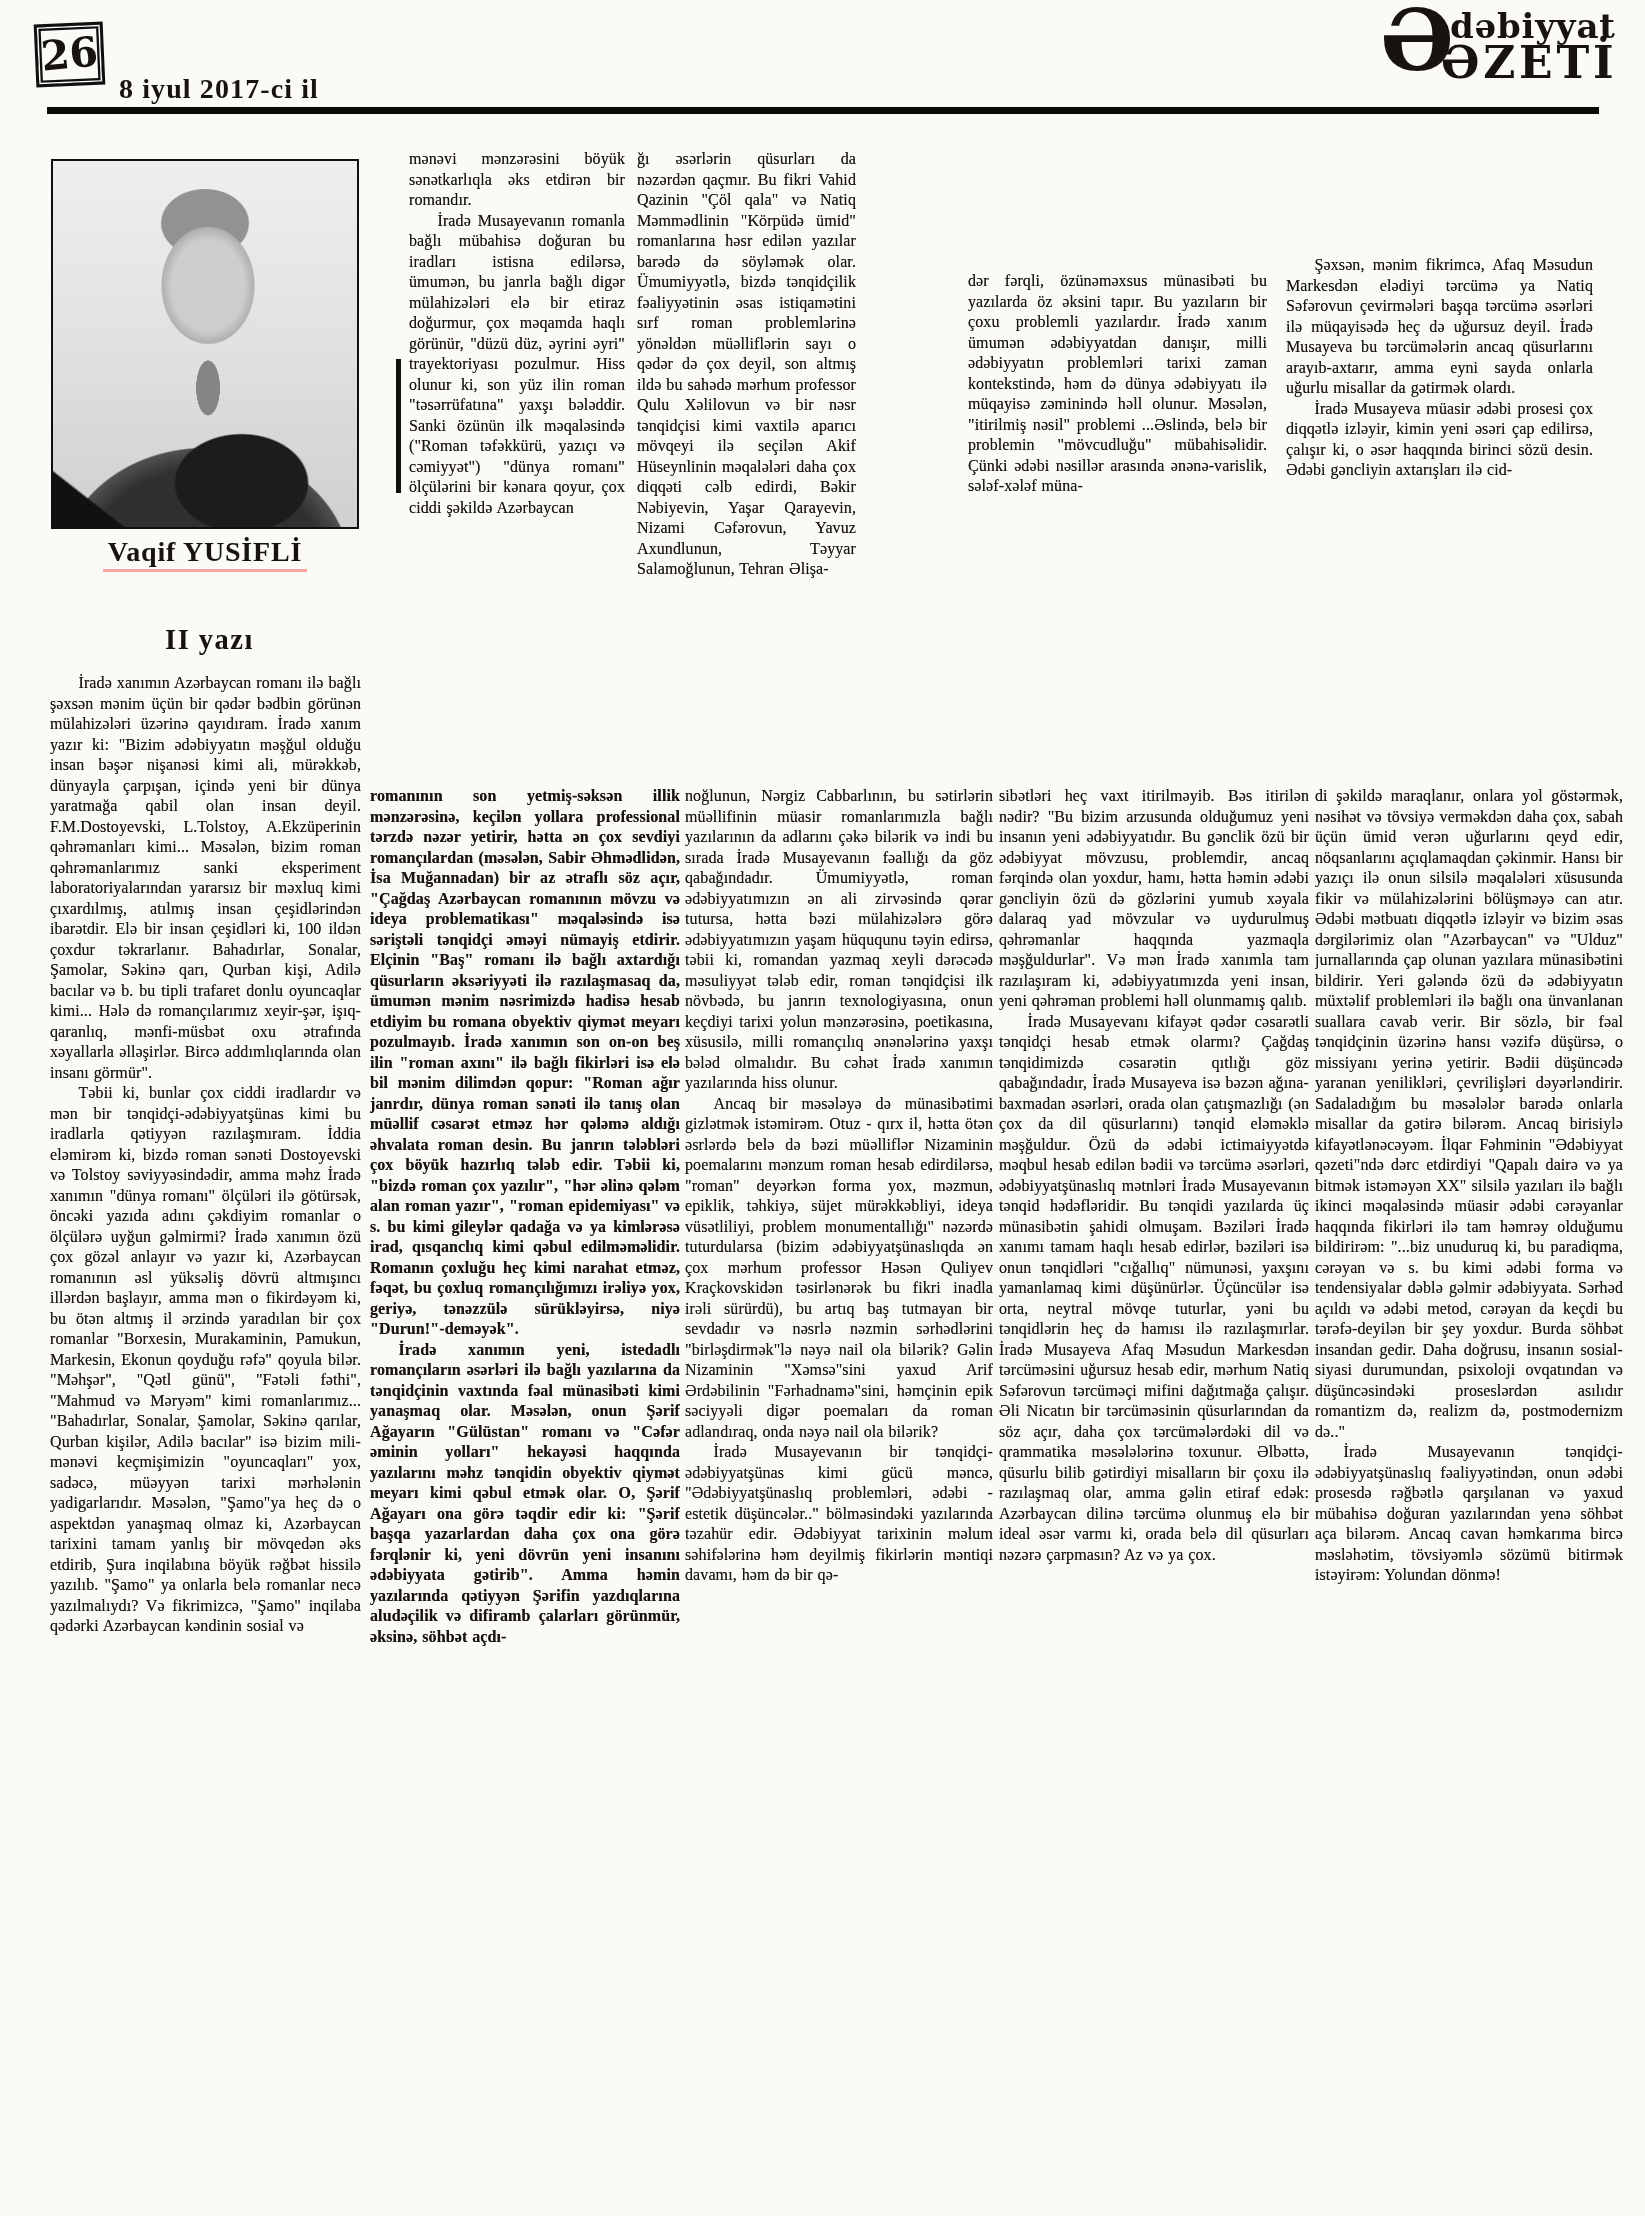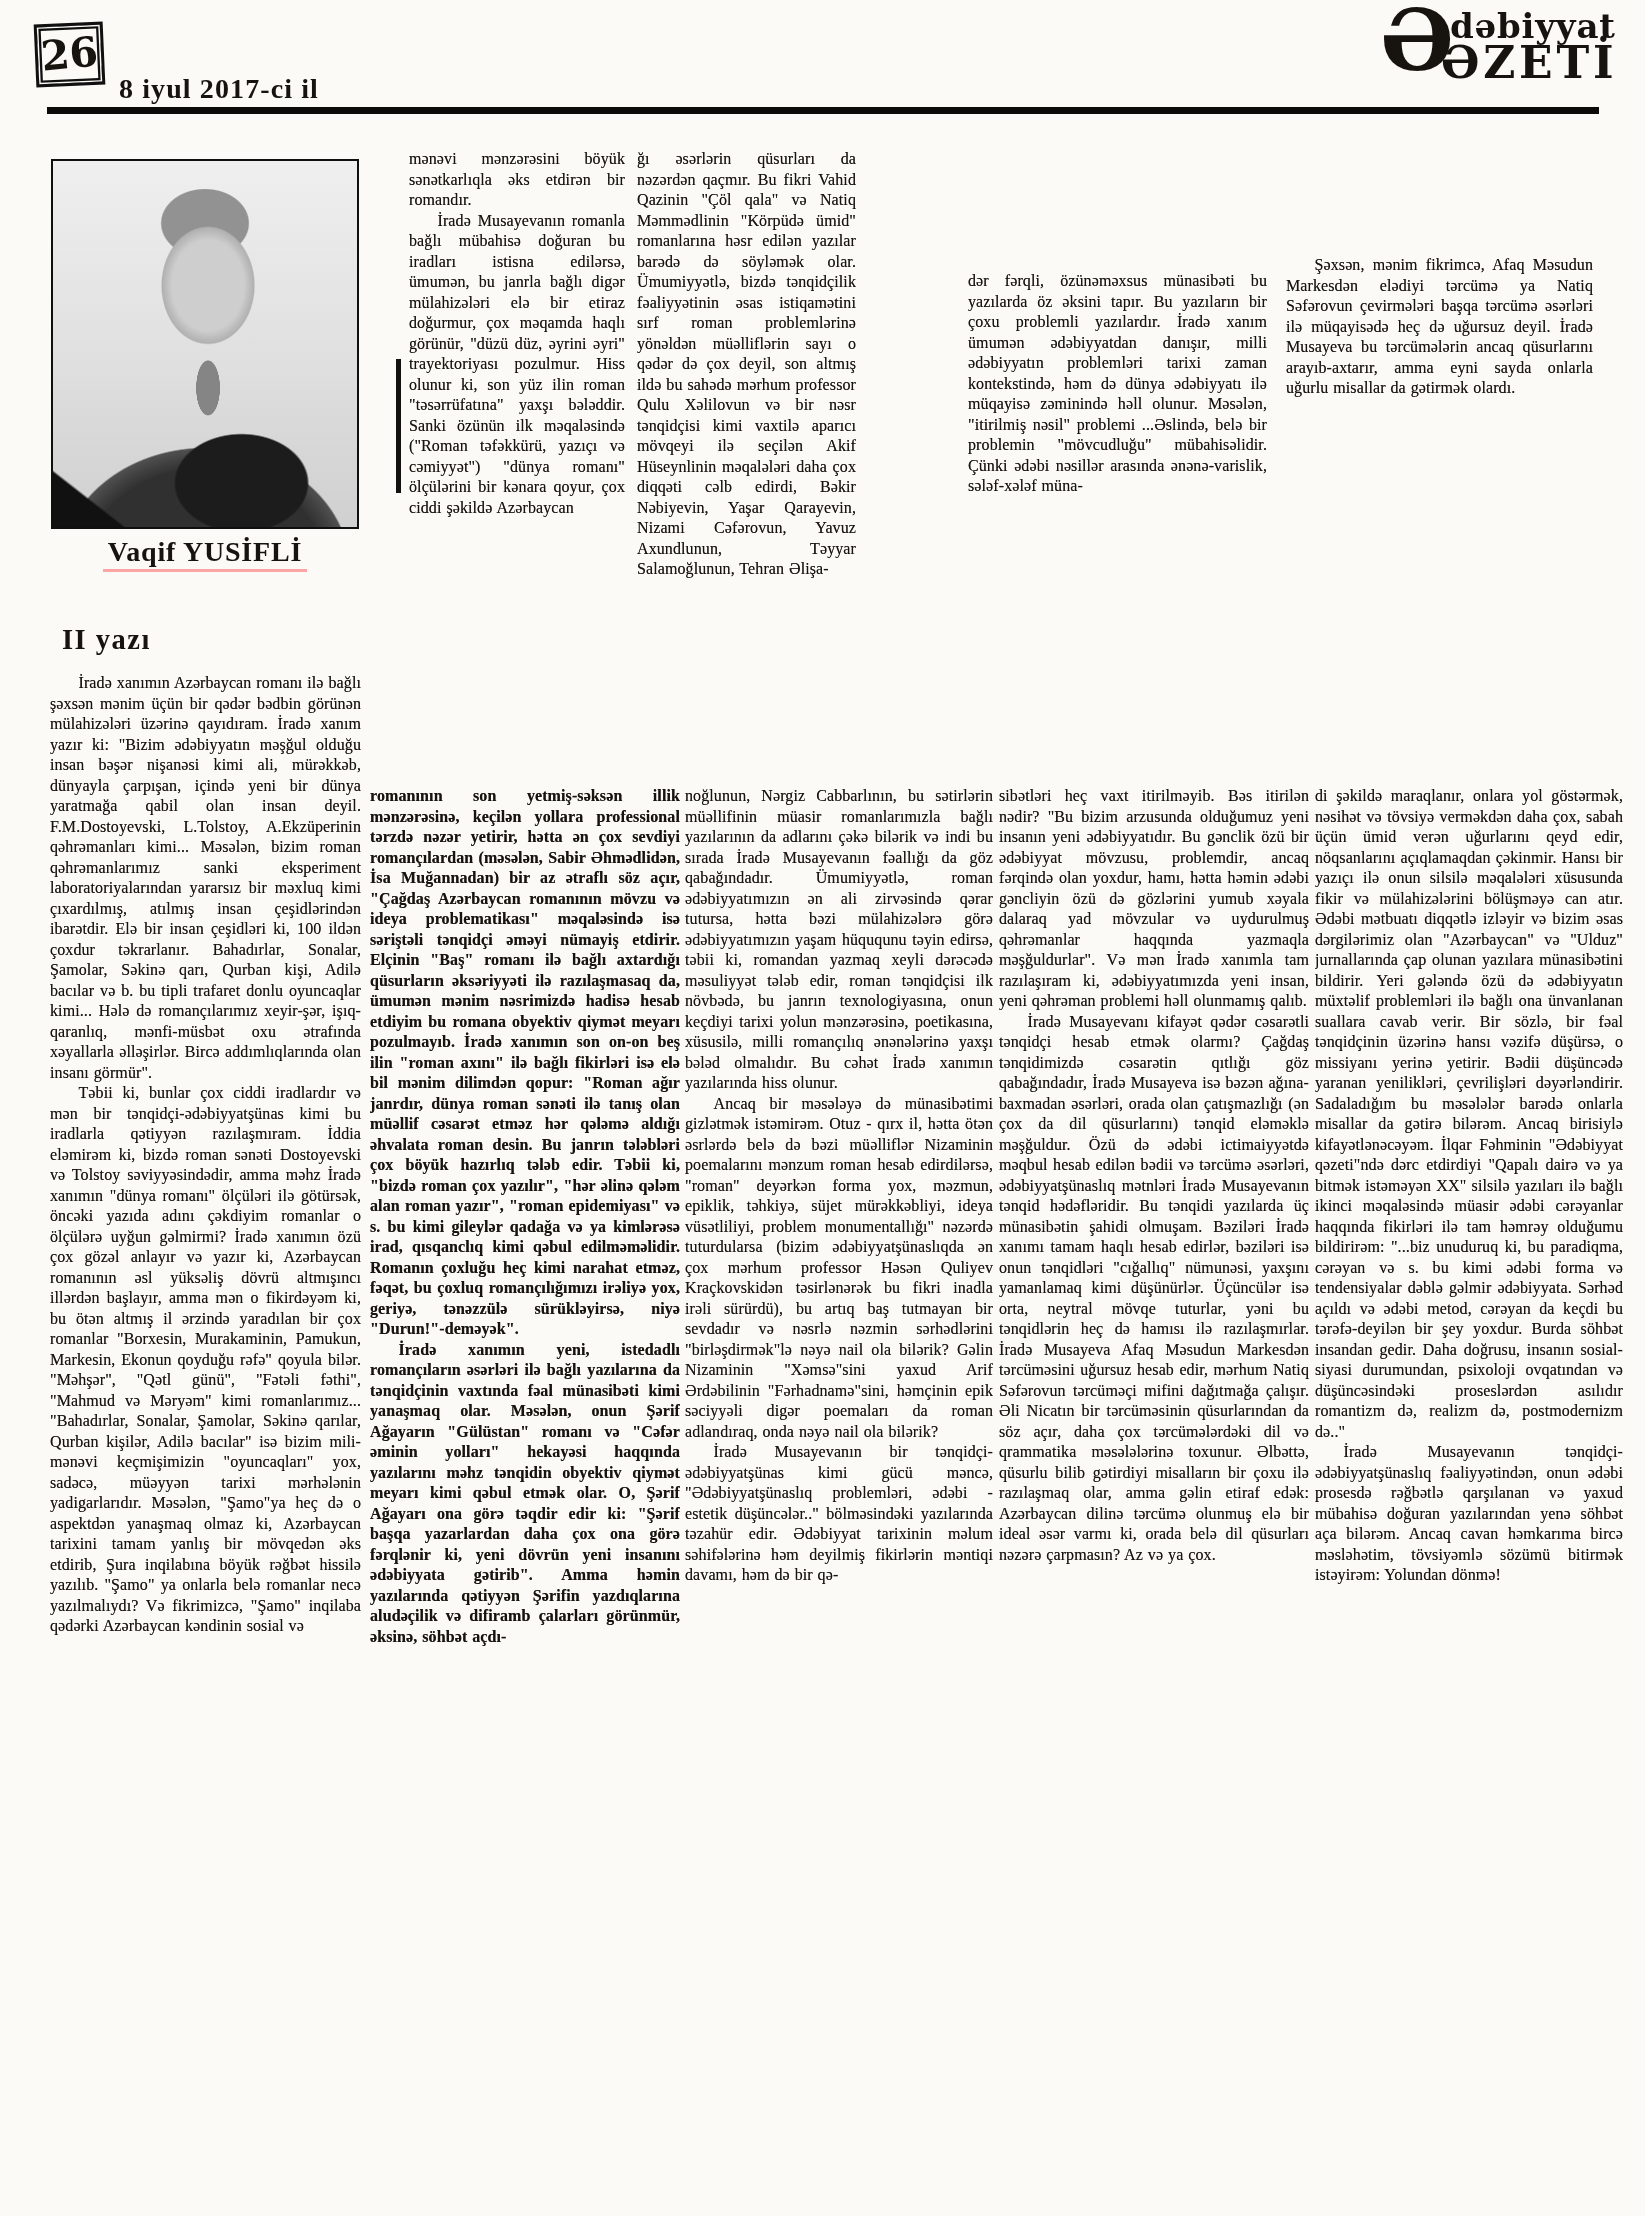--- a/index.html
+++ b/index.html
@@ -46,21 +46,21 @@
       letter-spacing:1.5px;}
 
   
   .headline{position:absolute;left:359px;top:591px;width:1265px;height:192px;
       display:flex;align-items:center;justify-content:center;overflow:visible;}
   .headline span{font-family:"DejaVu Serif",serif;font-weight:bold;font-size:93px;
       letter-spacing:-1.5px;white-space:nowrap;display:inline-block;
       transform:scale(1.16,1.8);transform-origin:center;
       -webkit-text-stroke:3.8px #0a0a09;}
 
-  .subhead{position:absolute;left:62px;top:624px;width:311px;text-align:left;
+  .subhead{position:absolute;left:54px;top:624px;width:311px;text-align:center;
       font-weight:bold;font-size:28.5px;letter-spacing:1.5px;}
 
   
   .textcol{position:absolute;text-align:justify;font-size:16px;line-height:20.5px;
       overflow:hidden;word-spacing:0.8px;letter-spacing:0.1px;
       text-shadow:0 0 0.5px rgba(25,20,12,.6);}
   .textcol p{margin:0;text-indent:28.5px;}
   .textcol p.cont{text-indent:0;}
 
   .lead-col-1{left:409px;top:149px;width:216px;height:445px;}
@@ -105,20 +105,21 @@
       <p>İradə Musayevanın romanla bağlı mübahisə doğuran bu iradları istisna edilərsə, ümumən, bu janrla bağlı digər mülahizələri elə bir etiraz doğurmur, çox məqamda haqlı görünür, "düzü düz, əyrini əyri" trayektoriyası pozulmur. Hiss olunur ki, son yüz ilin roman "təsərrüfatına" yaxşı bələddir. Sanki özünün ilk məqaləsində ("Roman təfəkkürü, yazıçı və cəmiyyət") "dünya romanı" ölçülərini bir kənara qoyur, çox ciddi şəkildə Azərbaycan</p>
     </div>
   <div class="textcol lead-col-2">
       <p class="cont">ğı əsərlərin qüsurları da nəzərdən qaçmır. Bu fikri Vahid Qazinin "Çöl qala" və Natiq Məmmədlinin "Körpüdə ümid" romanlarına həsr edilən yazılar barədə də söyləmək olar. Ümumiyyətlə, bizdə tənqidçilik fəaliyyətinin əsas istiqamətini sırf roman problemlərinə yönəldən müəlliflərin sayı o qədər də çox deyil, son altmış ildə bu sahədə mərhum professor Qulu Xəlilovun və bir nəsr tənqidçisi kimi vaxtilə aparıcı mövqeyi ilə seçilən Akif Hüseynlinin məqalələri daha çox diqqəti cəlb edirdi, Bəkir Nəbiyevin, Yaşar Qarayevin, Nizami Cəfərovun, Yavuz Axundlunun, Təyyar Salamoğlunun, Tehran Əlişa-</p>
     </div>
   <div class="textcol rubric-col-1">
       <p class="cont">dər fərqli, özünəməxsus münasibəti bu yazılarda öz əksini tapır. Bu yazıların bir çoxu problemli yazılardır. İradə xanım ümumən ədəbiyyatdan danışır, milli ədəbiyyatın problemləri tarixi zaman kontekstində, həm də dünya ədəbiyyatı ilə müqayisə zəminində həll olunur. Məsələn, "itirilmiş nəsil" problemi ...Əslində, belə bir problemin "mövcudluğu" mübahisəlidir. Çünki ədəbi nəsillər arasında ənənə-varislik, sələf-xələf müna-</p>
     </div>
   <div class="textcol rubric-col-2">
       <p>Şəxsən, mənim fikrimcə, Afaq Məsudun Markesdən elədiyi tərcümə ya Natiq Səfərovun çevirmələri başqa tərcümə əsərləri ilə müqayisədə heç də uğursuz deyil. İradə Musayeva bu tərcümələrin ancaq qüsurlarını arayıb-axtarır, amma eyni sayda onlarla uğurlu misallar da gətirmək olardı.</p>
+      <p>İradə Musayeva müasir ədəbi prosesi çox diqqətlə izləyir, kimin yeni əsəri çap edilirsə, çalışır ki, o əsər haqqında birinci sözü desin. Ədəbi gəncliyin axtarışları ilə cid-</p>
     </div>
 
   <div class="subhead">II yazı</div>
 
   <div class="textcol body-col-1">
       <p>İradə xanımın Azərbaycan romanı ilə bağlı şəxsən mənim üçün bir qədər bədbin görünən mülahizələri üzərinə qayıdıram. İradə xanım yazır ki: "Bizim ədəbiyyatın məşğul olduğu insan bəşər nişanəsi kimi ali, mürəkkəb, dünyayla çarpışan, içində yeni bir dünya yaratmağa qabil olan insan deyil. F.M.Dostoyevski, L.Tolstoy, A.Ekzüperinin qəhrəmanları kimi... Məsələn, bizim roman qəhrəmanlarımız sanki eksperiment laboratoriyalarından yararsız bir məxluq kimi çıxardılmış, atılmış insan çeşidlərindən ibarətdir. Elə bir insan çeşidləri ki, 100 ildən çoxdur təkrarlanır. Bahadırlar, Sonalar, Şamolar, Səkinə qarı, Qurban kişi, Adilə bacılar və b. bu tipli trafaret donlu oyuncaqlar kimi... Hələ də romançılarımız xeyir-şər, işıq-qaranlıq, mənfi-müsbət oxu ətrafında xəyallarla əlləşirlər. Bircə addımlıqlarında olan insanı görmür".</p>
       <p>Təbii ki, bunlar çox ciddi iradlardır və mən bir tənqidçi-ədəbiyyatşünas kimi bu iradlarla qətiyyən razılaşmıram. İddia eləmirəm ki, bizdə roman sənəti Dostoyevski və Tolstoy səviyyəsindədir, amma məhz İradə xanımın "dünya romanı" ölçüləri ilə götürsək, öncəki yazıda adını çəkdiyim romanlar o ölçülərə uyğun gəlmirmi? İradə xanımın özü çox gözəl anlayır və yazır ki, Azərbaycan romanının əsl yüksəliş dövrü altmışıncı illərdən başlayır, amma mən o fikirdəyəm ki, bu ötən altmış il ərzində yaradılan bir çox romanlar "Borxesin, Murakaminin, Pamukun, Markesin, Ekonun qoyduğu rəfə" qoyula bilər. "Məhşər", "Qətl günü", "Fətəli fəthi", "Mahmud və Məryəm" kimi romanlarımız... "Bahadırlar, Sonalar, Şamolar, Səkinə qarılar, Qurban kişilər, Adilə bacılar" isə bizim mili-mənəvi keçmişimizin "oyuncaqları" yox, sadəcə, müəyyən tarixi mərhələnin yadigarlarıdır. Məsələn, "Şamo"ya heç də o aspektdən yanaşmaq olmaz ki, Azərbaycan tarixini tamam yanlış bir mövqedən əks etdirib, Şura inqilabına böyük rəğbət hissilə yazılıb. "Şamo" ya onlarla belə romanlar necə yazılmalıydı? Və fikrimizcə, "Şamo" inqilaba qədərki Azərbaycan kəndinin sosial və</p>
     </div>
   <div class="textcol body-col-2">
       <p class="cont">romanının son yetmiş-səksən illik mənzərəsinə, keçilən yollara professional tərzdə nəzər yetirir, hətta ən çox sevdiyi romançılardan (məsələn, Sabir Əhmədlidən, İsa Muğannadan) bir az ətraflı söz açır, "Çağdaş Azərbaycan romanının mövzu və ideya problematikası" məqaləsində isə səriştəli tənqidçi əməyi nümayiş etdirir. Elçinin "Baş" romanı ilə bağlı axtardığı qüsurların əksəriyyəti ilə razılaşmasaq da, ümumən mənim nəsrimizdə hadisə hesab etdiyim bu romana obyektiv qiymət meyarı pozulmayıb. İradə xanımın son on-on beş ilin "roman axını" ilə bağlı fikirləri isə elə bil mənim dilimdən qopur: "Roman ağır janrdır, dünya roman sənəti ilə tanış olan müəllif cəsarət etməz hər qələmə aldığı əhvalata roman desin. Bu janrın tələbləri çox böyük hazırlıq tələb edir. Təbii ki, "bizdə roman çox yazılır", "hər əlinə qələm alan roman yazır", "roman epidemiyası" və s. bu kimi gileylər qadağa və ya kimlərəsə irad, qısqanclıq kimi qəbul edilməməlidir. Romanın çoxluğu heç kimi narahat etməz, fəqət, bu çoxluq romançılığımızı irəliyə yox, geriyə, tənəzzülə sürükləyirsə, niyə "Durun!"-deməyək".</p>

